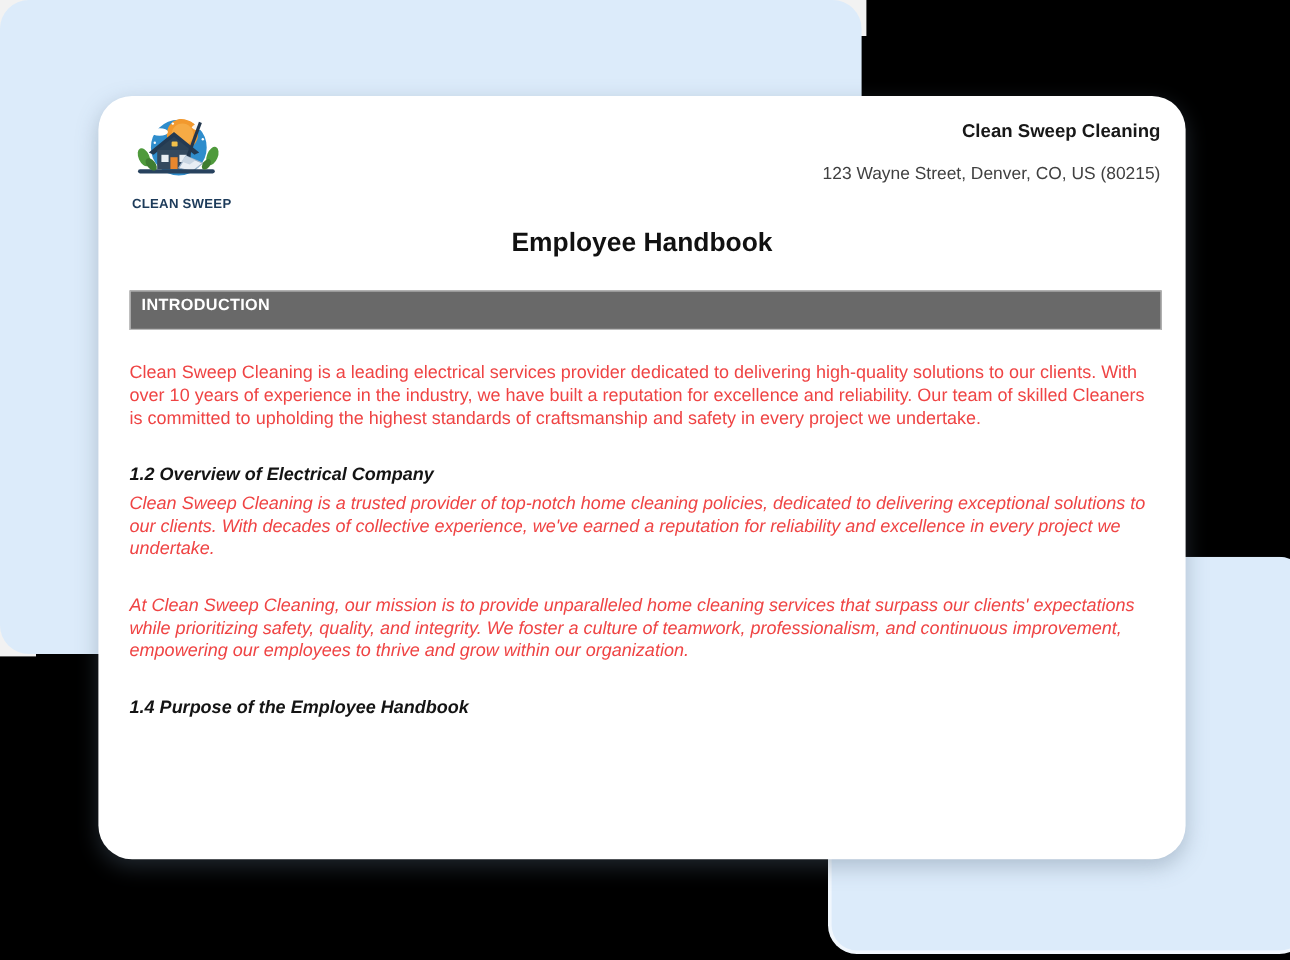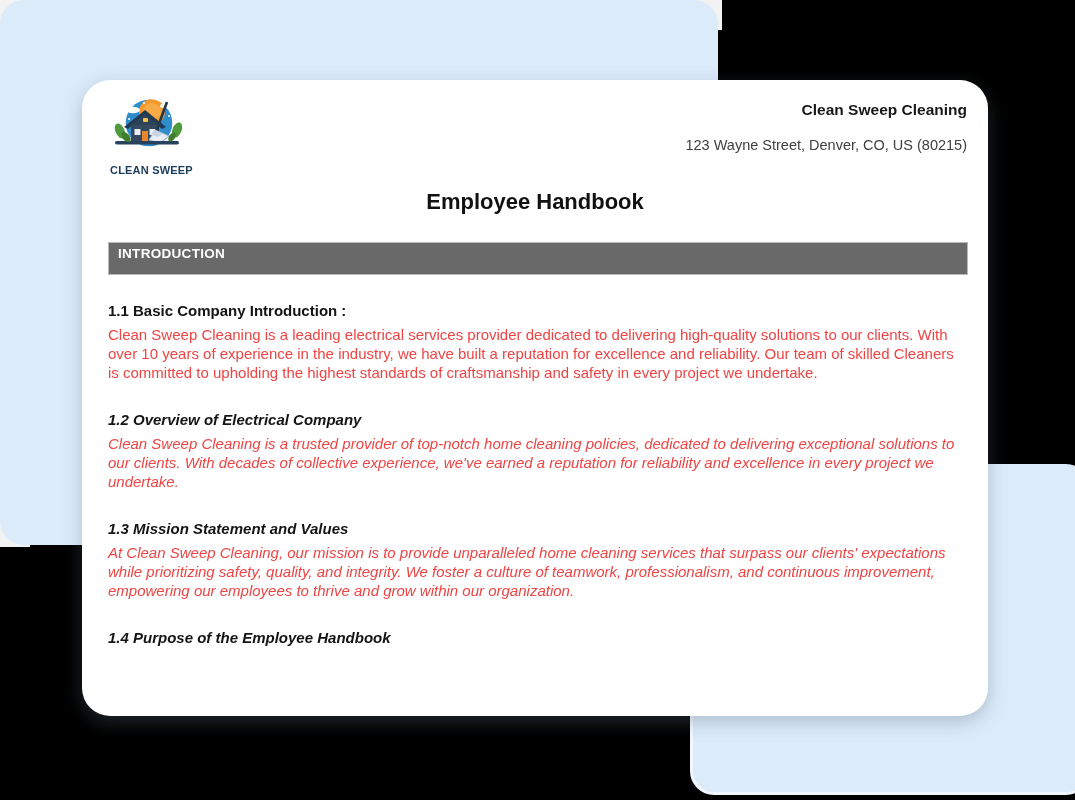--- a/index.html
+++ b/index.html
@@ -167,31 +167,29 @@
 
     <h1 class="doc-title">Employee Handbook</h1>
 
     <div class="section-bar">
       <span>INTRODUCTION</span>
     </div>
 
     <div class="doc-body">
 
       <div class="section">
-        <div class="section-heading">1.1 Basic Company Introduction :</div>
         <div class="section-text">Clean Sweep Cleaning is a leading electrical services provider dedicated to delivering high-quality solutions to our clients. With over 10 years of experience in the industry, we have built a reputation for excellence and reliability. Our team of skilled Cleaners is committed to upholding the highest standards of craftsmanship and safety in every project we undertake.</div>
       </div>
 
       <div class="section">
         <div class="section-heading">1.2 Overview of Electrical Company</div>
         <div class="section-text">Clean Sweep Cleaning is a trusted provider of top-notch home cleaning policies, dedicated to delivering exceptional solutions to our clients. With decades of collective experience, we've earned a reputation for reliability and excellence in every project we undertake.</div>
       </div>
 
       <div class="section">
-        <div class="section-heading">1.3 Mission Statement and Values</div>
         <div class="section-text">At Clean Sweep Cleaning, our mission is to provide unparalleled home cleaning services that surpass our clients' expectations while prioritizing safety, quality, and integrity. We foster a culture of teamwork, professionalism, and continuous improvement, empowering our employees to thrive and grow within our organization.</div>
       </div>
 
       <div class="section">
         <div class="section-heading">1.4 Purpose of the Employee Handbook</div>
       </div>
 
     </div>
   </div>
 </div>

